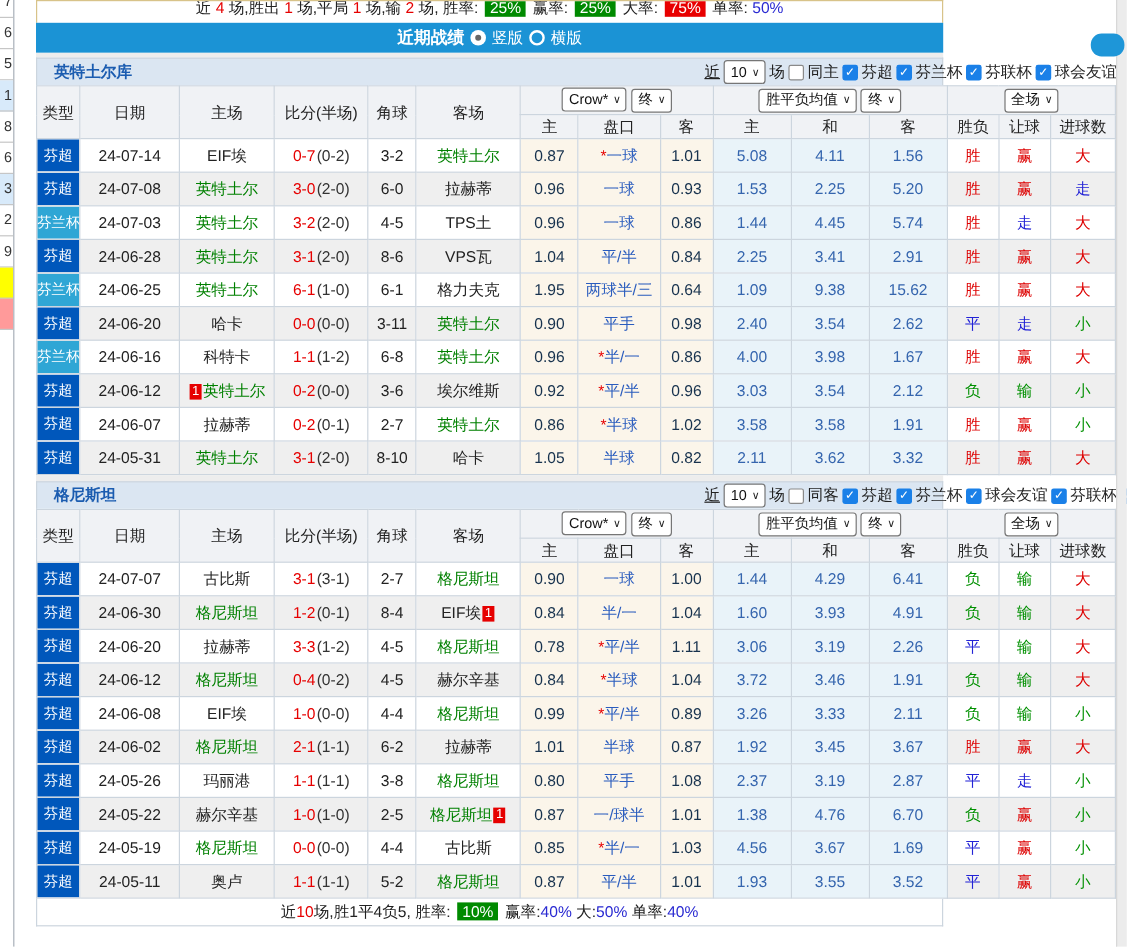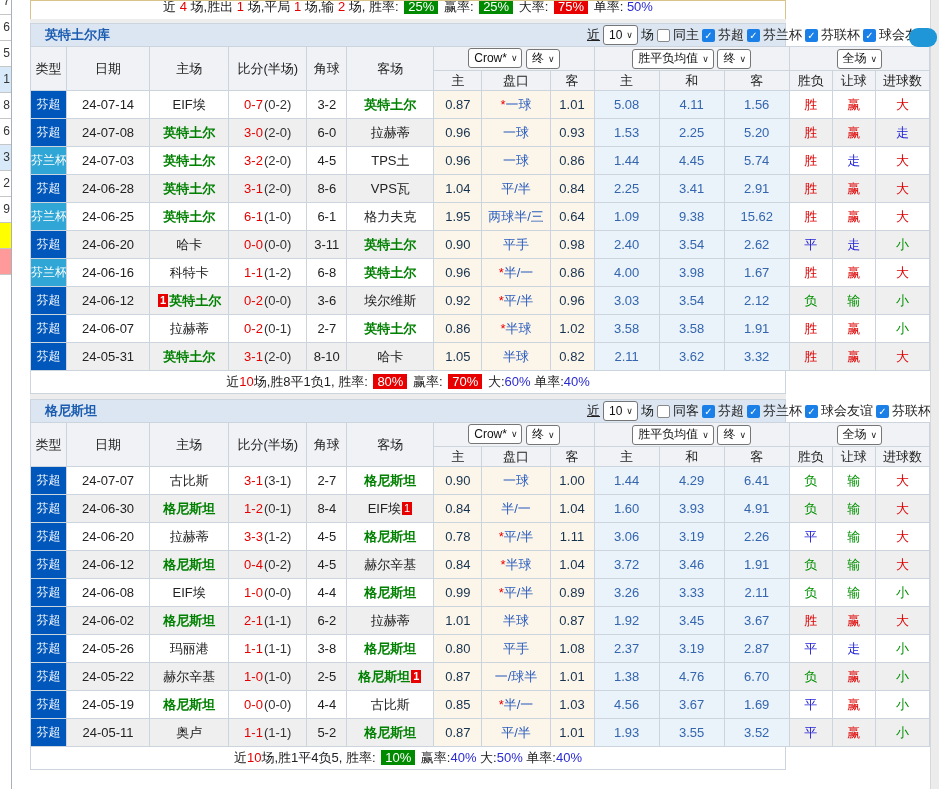--- a/index.html
+++ b/index.html
@@ -66,21 +66,21 @@
   thead th{background:#f0f2f5;font-size:13px;color:#222;}
   .hdr-top th{height:23px;}
   .hdr-sub th{height:19px;}
   tbody td{height:27px;font-size:13px;}
   tr.odd td{background:#fff;}
   tr.even td{background:#efefef;}
   td.td-type{padding:0;}
   .type-chip{display:block;width:100%;height:100%;line-height:27px;color:#fff;font-size:12px;}
   td.td-date{color:#222;}
   td.td-team{color:#222;}
-  td.td-team.focal{color:#008000;font-weight:bold;}
+  td.td-team.focal{color:#008000;}
   .badge{display:inline-block;background:#e60000;color:#fff;font-size:11px;line-height:13px;
     padding:0 2px;margin:0 1px;vertical-align:1px;}
   .ft{color:#e60000;} .ht{color:#333;margin-left:1px;}
   tr.odd td.cream,tr.even td.cream{background:#fbf5ea;}
   tr.odd td.cyan,tr.even td.cyan{background:#e9f3f9;}
   td.td-odd{color:#17324e;}
   td.td-hcap{color:#2a5cbe;}
   .star{color:#e60000;}
   td.td-avg{color:#3565ae;}
 
@@ -103,20 +103,29 @@
       <span class="strip-cell">9</span>
       <span class="strip-cell bg-yellow"></span>
       <span class="strip-cell bg-pink"></span>
     </div>
 
   <div class="main">
     <div class="stats-box">
       <div class="stats-line" id="topStats"><span class="tok tok-k">近 </span><span class="tok tok-r">4</span><span class="tok tok-k"> 场,胜出 </span><span class="tok tok-r">1</span><span class="tok tok-k"> 场,平局 </span><span class="tok tok-r">1</span><span class="tok tok-k"> 场,输 </span><span class="tok tok-r">2</span><span class="tok tok-k"> 场, 胜率: </span><span class="tok tok-wg">25%</span><span class="tok tok-k"> 赢率: </span><span class="tok tok-wg">25%</span><span class="tok tok-k"> 大率: </span><span class="tok tok-wr">75%</span><span class="tok tok-k"> 单率: </span><span class="tok tok-b">50%</span></div>
     </div>
 
+    <div class="blue-bar">
+      <span class="bb-title">近期战绩</span>
+      <span class="radio on">
+        <span class="radio-dot"></span>
+      </span>
+      <span class="bb-label">竖版</span>
+      <span class="radio off"></span>
+      <span class="bb-label">横版</span>
+    </div>
 
     <div class="hgap"></div>
 
     <div class="section">
         <div class="team-bar">
           <span class="team-name">英特土尔库</span>
           <div class="filters">
             <a class="near-link">近</a>
             <span class="sel">
               <span class="sel-t">10</span>
@@ -378,21 +387,20 @@
               <td class="td-odd cream">0.82</td>
               <td class="td-avg cyan">2.11</td>
               <td class="td-avg cyan">3.62</td>
               <td class="td-avg cyan">3.32</td>
               <td class="td-res" style="color: rgb(221, 0, 0);">胜</td>
               <td class="td-res" style="color: rgb(221, 0, 0);">赢</td>
               <td class="td-res" style="color: rgb(221, 0, 0);">大</td>
             </tr>
           </tbody>
         </table>
-        <div class="tbl-footer"><span class="tok tok-k">近</span><span class="tok tok-r">10</span><span class="tok tok-k">场,胜8平1负1, 胜率: </span><span class="tok tok-wr">80%</span><span class="tok tok-k"> 赢率: </span><span class="tok tok-wr">70%</span><span class="tok tok-k"> 大:</span><span class="tok tok-b">60%</span><span class="tok tok-k"> 单率:</span><span class="tok tok-b">40%</span></div>
       </div>
     <div class="hgap2"></div>
     <div class="section">
         <div class="team-bar">
           <span class="team-name">格尼斯坦</span>
           <div class="filters">
             <a class="near-link">近</a>
             <span class="sel">
               <span class="sel-t">10</span>
               <span class="sel-arrow">∨</span>

